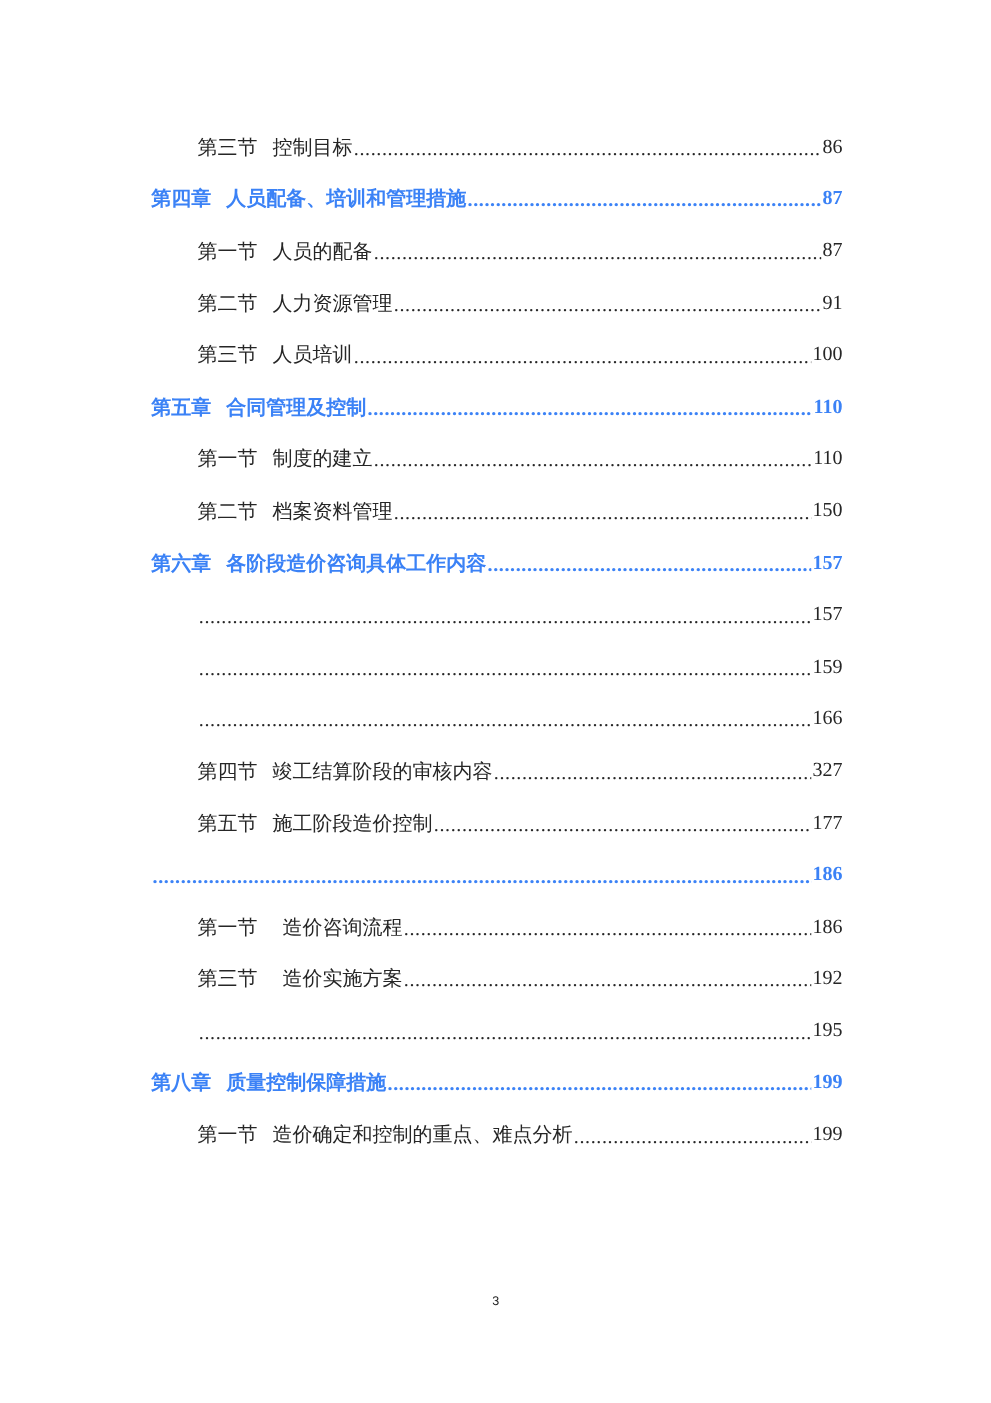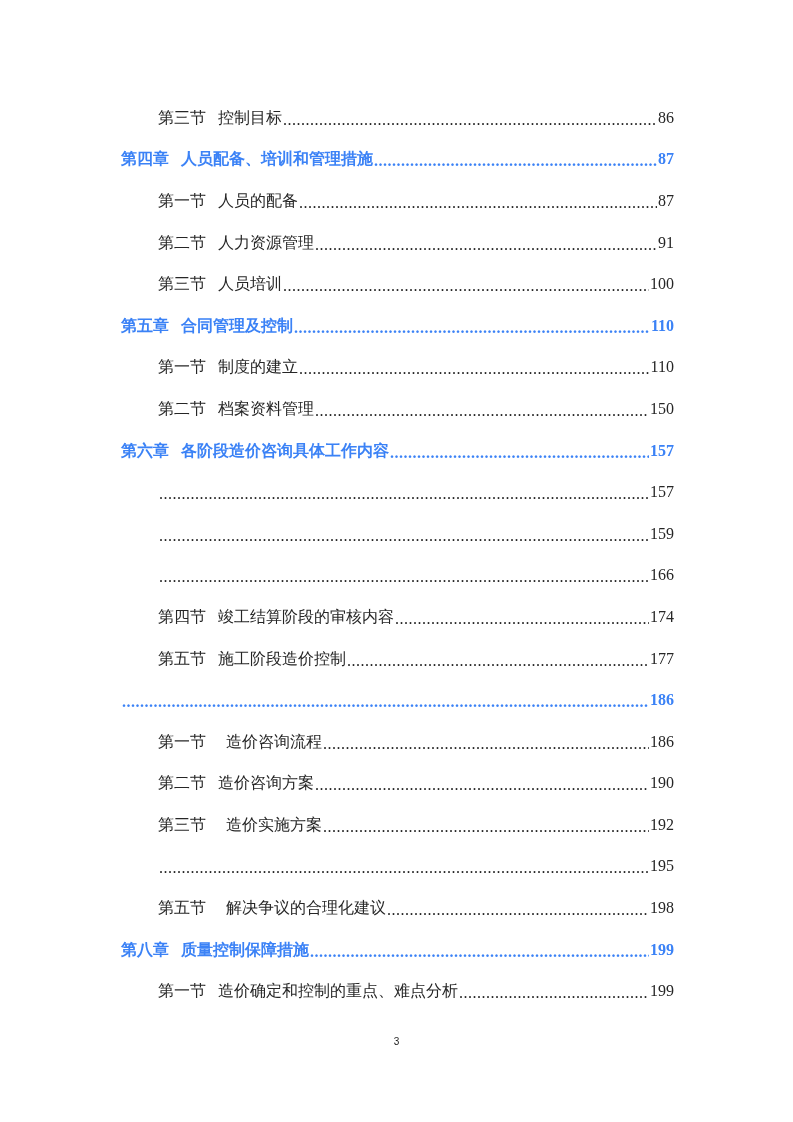--- a/index.html
+++ b/index.html
@@ -155,62 +155,52 @@
     </div>
 
     <div class="toc-row section">
       <span class="toc-dots"></span>
       <span class="toc-page">166</span>
     </div>
 
     <div class="toc-row section">
       <span class="toc-label"><span class="num">第四节</span><span>竣工结算阶段的审核内容</span></span>
       <span class="toc-dots"></span>
-      <span class="toc-page">174</span>
+      <span class="toc-page">327</span>
     </div>
 
     <div class="toc-row section">
       <span class="toc-label"><span class="num">第五节</span><span>施工阶段造价控制</span></span>
       <span class="toc-dots"></span>
       <span class="toc-page">177</span>
     </div>
 
     <div class="toc-row chapter">
       <span class="toc-dots"></span>
       <span class="toc-page">186</span>
     </div>
 
     <div class="toc-row section">
       <span class="toc-label"><span class="num wide">第一节</span><span>造价咨询流程</span></span>
       <span class="toc-dots"></span>
       <span class="toc-page">186</span>
     </div>
 
-    <div class="toc-row section">
-      <span class="toc-label"><span class="num">第二节</span><span>造价咨询方案</span></span>
-      <span class="toc-dots"></span>
-      <span class="toc-page">190</span>
-    </div>
 
     <div class="toc-row section">
       <span class="toc-label"><span class="num wide">第三节</span><span>造价实施方案</span></span>
       <span class="toc-dots"></span>
       <span class="toc-page">192</span>
     </div>
 
     <div class="toc-row section">
       <span class="toc-dots"></span>
       <span class="toc-page">195</span>
     </div>
 
-    <div class="toc-row section">
-      <span class="toc-label"><span class="num wide">第五节</span><span>解决争议的合理化建议</span></span>
-      <span class="toc-dots"></span>
-      <span class="toc-page">198</span>
-    </div>
 
     <div class="toc-row chapter">
       <span class="toc-label"><span class="num">第八章</span><span>质量控制保障措施</span></span>
       <span class="toc-dots"></span>
       <span class="toc-page">199</span>
     </div>
 
     <div class="toc-row section">
       <span class="toc-label"><span class="num">第一节</span><span>造价确定和控制的重点、难点分析</span></span>
       <span class="toc-dots"></span>

